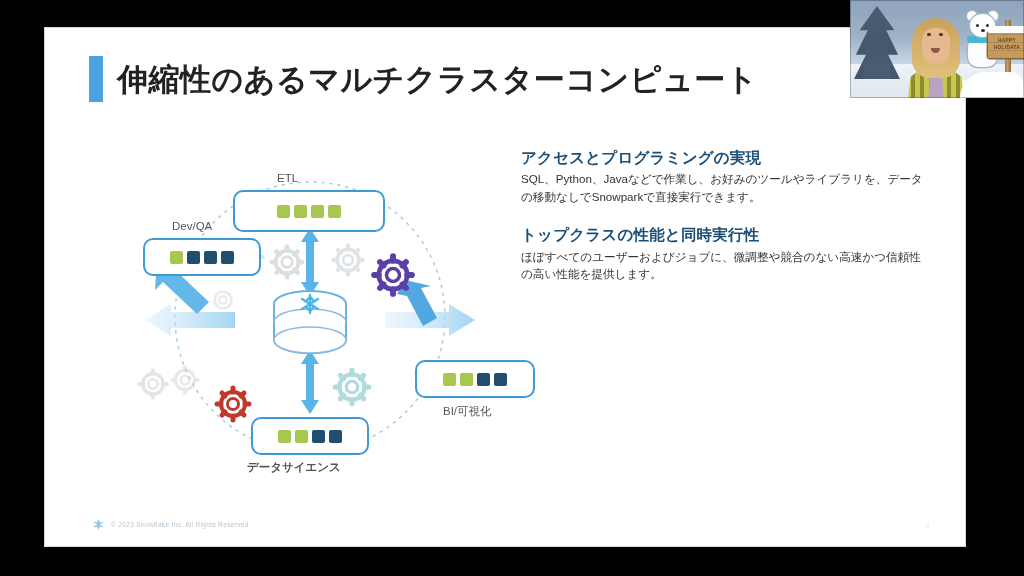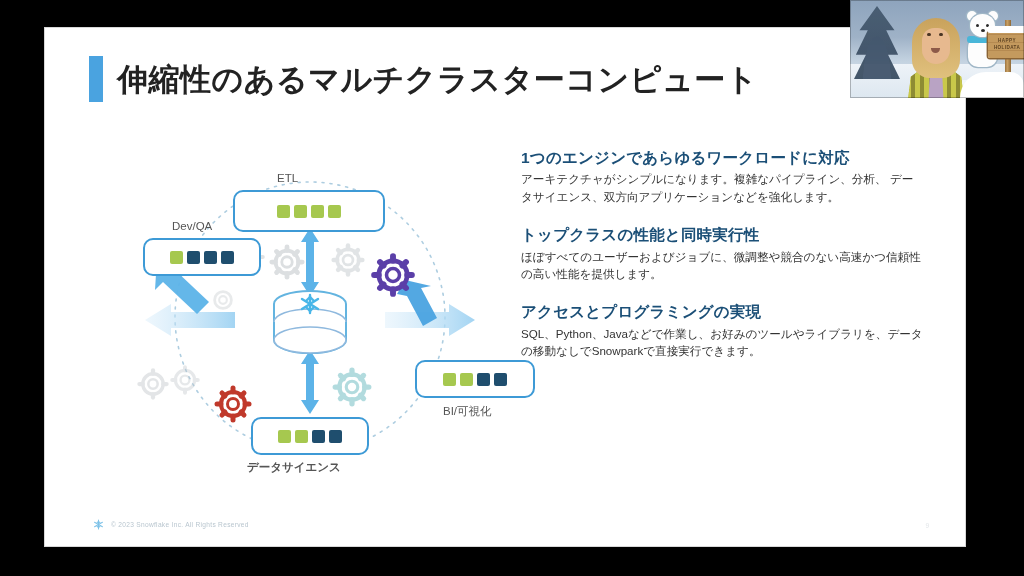--- a/index.html
+++ b/index.html
@@ -303,31 +303,26 @@
         <span class="sq g"></span>
         <span class="sq g"></span>
         <span class="sq n"></span>
         <span class="sq n"></span>
       </div>
       <div class="nlabel" style="left:142px;top:328px;font-weight:bold;">データサイエンス</div>
     </div>
 
     <div class="txtcol">
       <div class="block">
-        <h3>1つのエンジンであらゆるワークロードに対応</h3>
-        <p>アーキテクチャがシンプルになります。複雑なパイプライン、分析、
-データサイエンス、双方向アプリケーションなどを強化します。</p>
+        <h3>アクセスとプログラミングの実現</h3>
+        <p>SQL、Python、Javaなどで作業し、お好みのツールやライブラリを、データの移動なしでSnowparkで直接実行できます。</p>
       </div>
       <div class="block">
         <h3>トップクラスの性能と同時実行性</h3>
         <p>ほぼすべてのユーザーおよびジョブに、微調整や競合のない高速かつ信頼性の高い性能を提供します。</p>
-      </div>
-      <div class="block">
-        <h3>アクセスとプログラミングの実現</h3>
-        <p>SQL、Python、Javaなどで作業し、お好みのツールやライブラリを、データの移動なしでSnowparkで直接実行できます。</p>
       </div>
     </div>
 
     <div class="footer">
       <svg width="11" height="11" viewBox="0 0 24 24">
         <g stroke="#7fc3e8" stroke-width="2.2" stroke-linecap="round">
           <line x1="12" y1="2" x2="12" y2="22"></line>
           <line x1="3.4" y1="7" x2="20.6" y2="17"></line>
           <line x1="20.6" y1="7" x2="3.4" y2="17"></line>
           <line x1="12" y1="5" x2="9" y2="8"></line>

